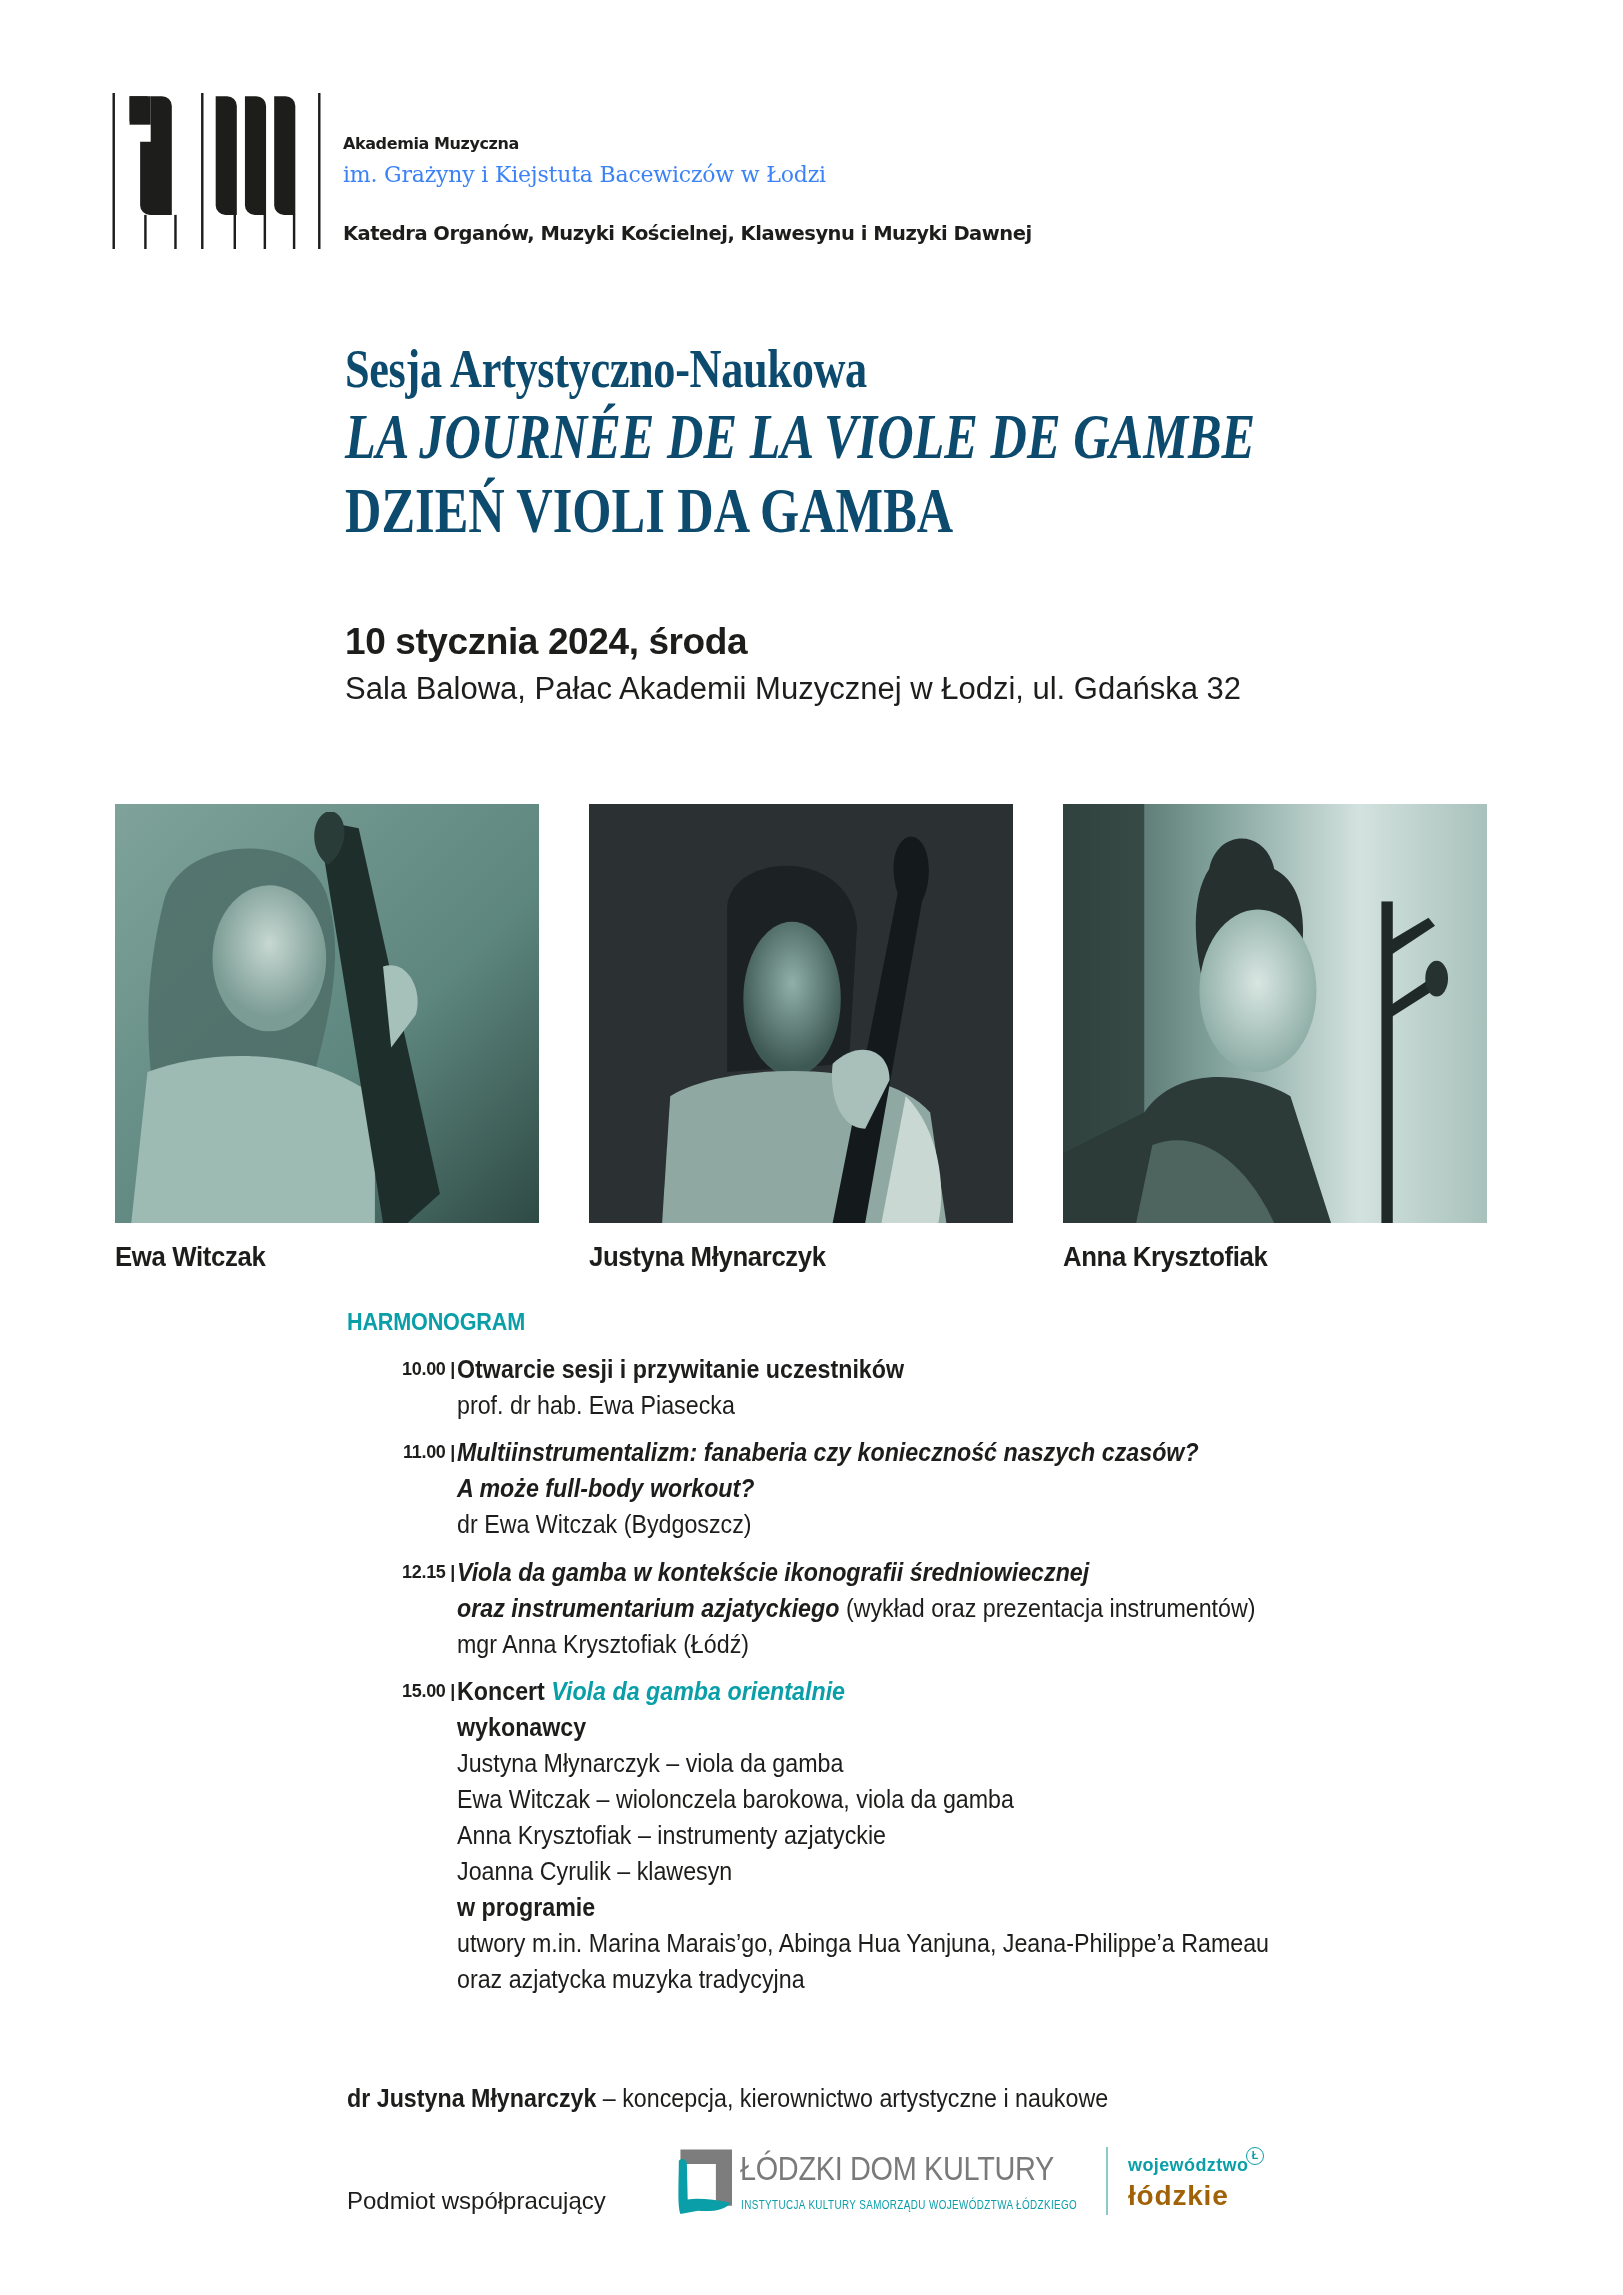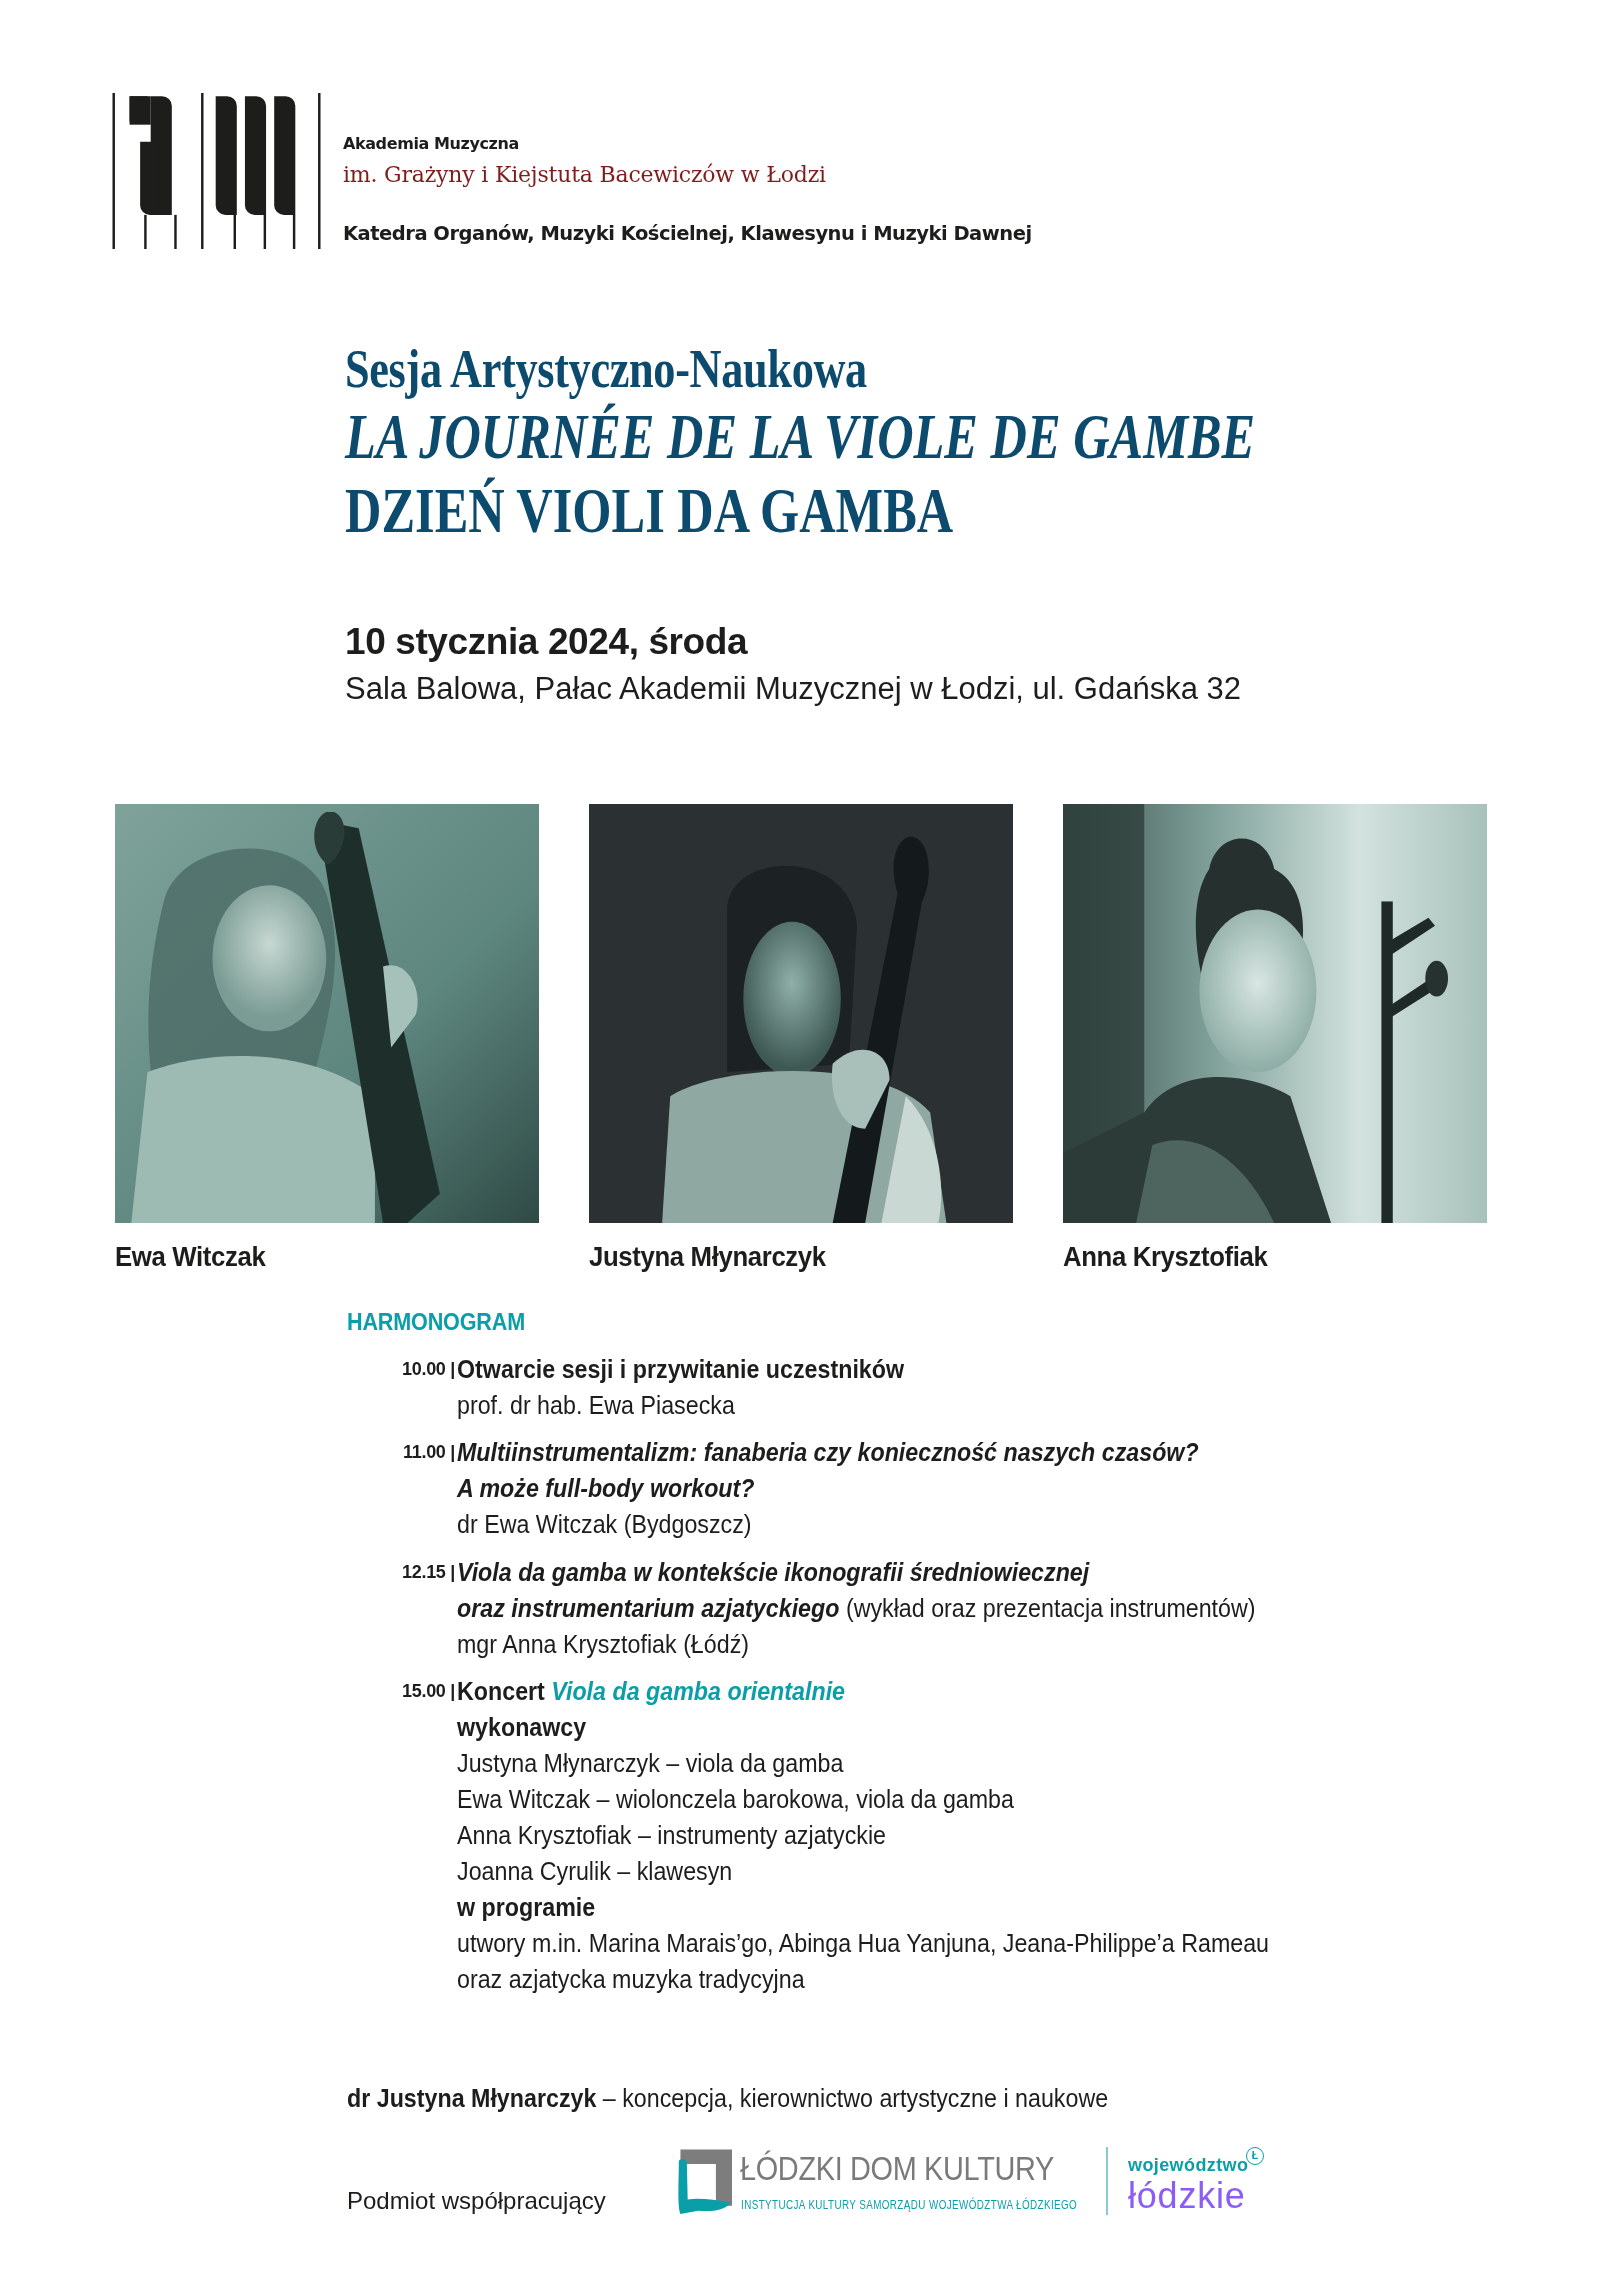--- a/index.html
+++ b/index.html
@@ -3,21 +3,21 @@
 <meta charset="utf-8">
 <style>
   * { box-sizing: border-box; margin: 0; padding: 0; }
   html, body { width: 1623px; height: 2295px; background: #ffffff; }
   body { position: relative; font-family: "Liberation Sans", "DejaVu Sans", sans-serif; color: #1d1d1b; overflow: hidden; }
 
   
   .logo { position: absolute; left: 110px; top: 93px; width: 213px; height: 156px; }
   .inst { position: absolute; left: 343px; top: 128px; }
   .inst-name { font-family: "DejaVu Sans", sans-serif; font-weight: bold; font-size: 16px; letter-spacing: -0.4px; line-height: 31px; }
-  .inst-patron { font-family: "DejaVu Serif", serif; font-size: 22px; line-height: 31px; color: #7f1d1d; letter-spacing: -0.2px; }
+  .inst-patron { font-family: "DejaVu Serif", serif; font-size: 22px; line-height: 31px; color: #3b82f6; letter-spacing: -0.2px; }
   .inst-dept { font-family: "DejaVu Sans", sans-serif; font-weight: bold; font-size: 19.5px; line-height: 26px; margin-top: 31px; letter-spacing: -0.5px; }
 
   
   .title { position: absolute; left: 345px; top: 339px; color: #0c4a6e; font-family: "Liberation Serif", "DejaVu Serif", serif; font-weight: bold; }
   .title-line1 { font-size: 54px; line-height: 60px; transform: scaleX(0.82); transform-origin: left; white-space: nowrap; letter-spacing: -0.4px; }
   .title-line2 { font-size: 63px; line-height: 76px; font-style: italic; transform: scaleX(0.80); transform-origin: left; white-space: nowrap; }
   .title-line3 { font-size: 63px; line-height: 73px; transform: scaleX(0.80); transform-origin: left; white-space: nowrap; }
 
   
   .event { position: absolute; left: 345px; top: 619px; }
@@ -51,21 +51,21 @@
   .credits { position: absolute; left: 347px; top: 2080px; font-size: 25px; line-height: 36px; white-space: nowrap; transform: scaleX(0.93); transform-origin: left; }
 
   
   .partner-label { position: absolute; left: 347px; top: 2185px; font-size: 24px; line-height: 32px; }
   .ldk-logo { position: absolute; left: 674px; top: 2149px; width: 58px; height: 67px; }
   .ldk-title { position: absolute; left: 740px; top: 2149px; font-size: 34px; line-height: 39px; color: #7a7a7a; letter-spacing: -0.4px; white-space: nowrap; transform: scaleX(0.85); transform-origin: left; }
   .ldk-sub { position: absolute; left: 741px; top: 2197px; font-size: 12px; line-height: 16px; color: #0a9fa8; letter-spacing: 0.5px; white-space: nowrap; transform: scaleX(0.82); transform-origin: left; }
   .partner-divider { position: absolute; left: 1106px; top: 2147px; width: 1.6px; height: 68px; background: #8cc8cc; }
   .woj-top { position: absolute; left: 1128px; top: 2154px; font-size: 18px; line-height: 23px; color: #0a9fa8; font-weight: bold; letter-spacing: 0.4px; }
   .woj-mark { position: absolute; left: 1246px; top: 2147px; width: 18px; height: 18px; border: 1.6px solid #0a9fa8; border-radius: 50%; font-size: 10.6px; line-height: 14.6px; text-align: center; color: #0a9fa8; font-weight: bold; }
-  .woj-main { position: absolute; left: 1128px; top: 2175px; font-size: 36px; line-height: 41px; color: #8b5cf6; font-weight: normal; letter-spacing: 0.8px; }
+  .woj-main { position: absolute; left: 1128px; top: 2175px; font-size: 28px; line-height: 41px; color: #a16207; font-weight: bold; letter-spacing: 0.8px; }
 </style>
 </head>
 <body>
 
 <div class="logo">
   <svg viewBox="0 0 262 192" width="213" height="156">
 
     <rect x="3" y="0" width="3" height="192" fill="#1d1d1b"></rect>
     <rect x="112" y="0" width="3" height="192" fill="#1d1d1b"></rect>
     <rect x="256" y="0" width="3" height="192" fill="#1d1d1b"></rect>

